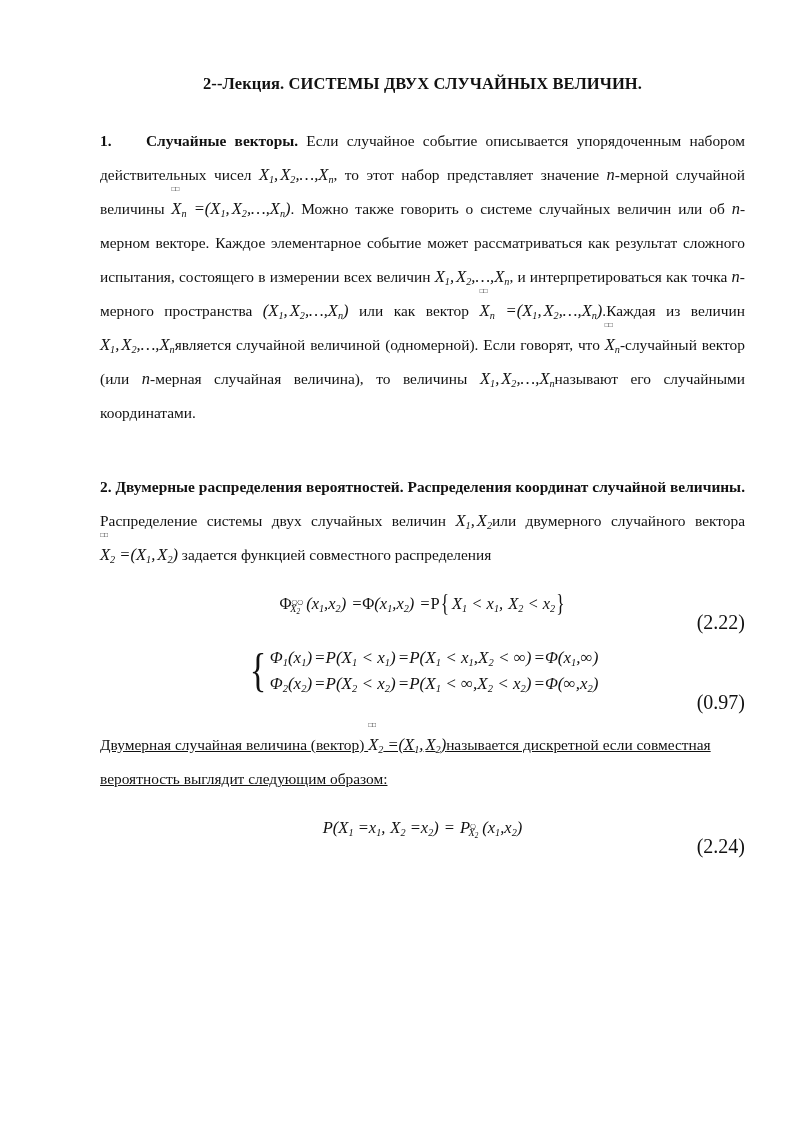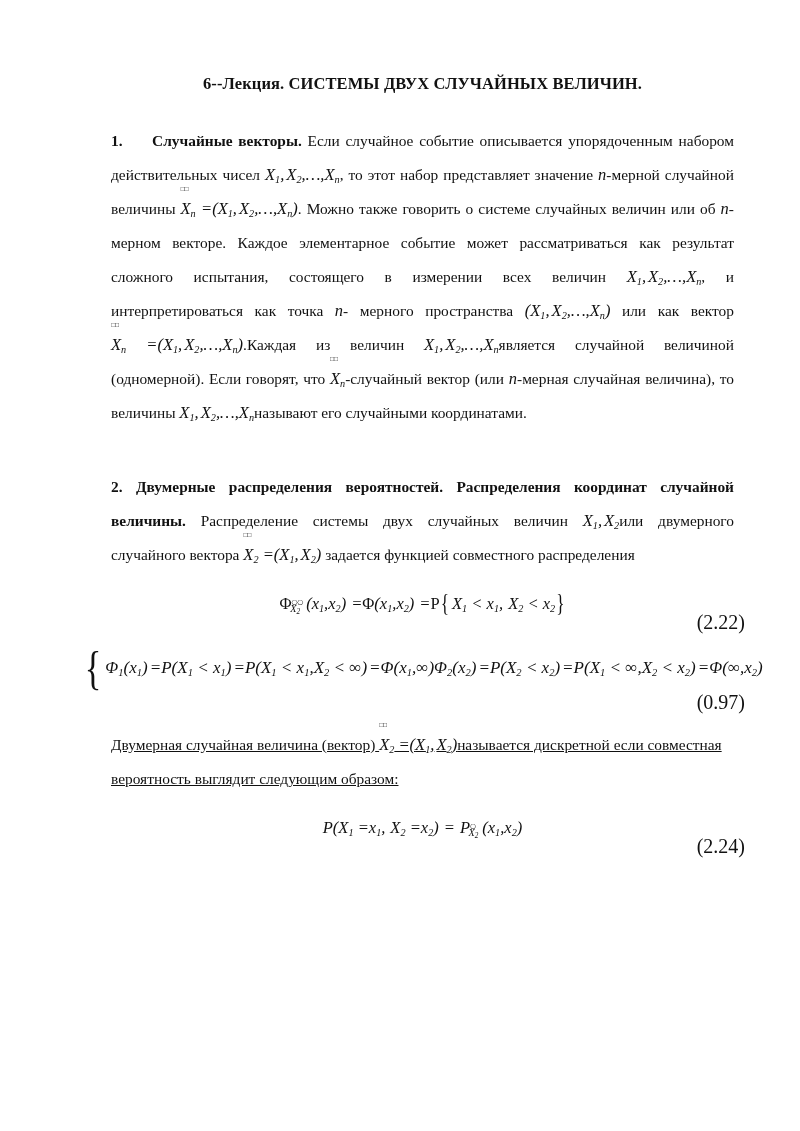--- a/index.html
+++ b/index.html
@@ -37,21 +37,21 @@
     padding-top: 74px;
     letter-spacing: 0.1px;
     line-height: 1.2;
   }
 
   p.para {
     font-size: 15.4px;
     line-height: 34px;
     text-align: justify;
     text-justify: inter-word;
-    margin: 11px;
+    margin: 0;
     text-indent: 0;
   }
   p.para.first { margin-top: 30px; }
 
   .bold { font-weight: bold; }
   .it { font-style: italic; }
 
   
   .m {
     font-family: "Liberation Serif", "DejaVu Serif", serif;
@@ -140,36 +140,36 @@
     font-size: 46px;
     font-style: normal;
     font-weight: 300;
     line-height: 0.9;
     display: inline-block;
     transform: scaleX(0.75);
     margin-right: 1px;
   }
   .sys-rows {
     display: inline-flex;
-    flex-direction: row;
-    gap: 0;
+    flex-direction: column;
+    gap: 6px;
   }
   .sys-row { white-space: nowrap; font-size: 17px; }
 
   .sp-thin { display: inline-block; width: 2px; }
   .sp { display: inline-block; width: 5px; }
   .sp-wide { display: inline-block; width: 9px; }
 </style>
 </head>
 <body>
 
 <div class="page">
   <div class="content">
 
-    <h1 class="doc-title">6--Лекция. СИСТЕМЫ ДВУХ СЛУЧАЙНЫХ ВЕЛИЧИН.</h1>
+    <h1 class="doc-title">2--Лекция. СИСТЕМЫ ДВУХ СЛУЧАЙНЫХ ВЕЛИЧИН.</h1>
 
     <p class="para first">
       <span class="bold">1.</span>
       <span class="sp-wide"></span><span class="sp-wide"></span>
       <span class="bold">Случайные векторы.</span>
       <span>Если случайное событие описывается упорядоченным набором действительных чисел</span>
       <span class="m"><span class="it">X</span><sub>1</sub>,<span class="sp-thin"></span><span class="it">X</span><sub>2</sub>,…,<span class="it">X</span><span class="nsub">n</span></span><span>, то этот набор представляет значение</span>
       <span class="m it">n</span><span>-мерной случайной величины</span>
       <span class="m"><span class="vec"><span class="acc">□□</span><span class="it">X</span><span class="nsub">n</span></span> =(<span class="it">X</span><sub>1</sub>,<span class="sp-thin"></span><span class="it">X</span><sub>2</sub>,…,<span class="it">X</span><span class="nsub">n</span>)</span><span>. Можно также говорить о системе случайных величин или об</span>
       <span class="m it">n</span><span>-мерном векторе. Каждое элементарное событие может рассматриваться как результат сложного испытания, состоящего в измерении всех величин</span>

